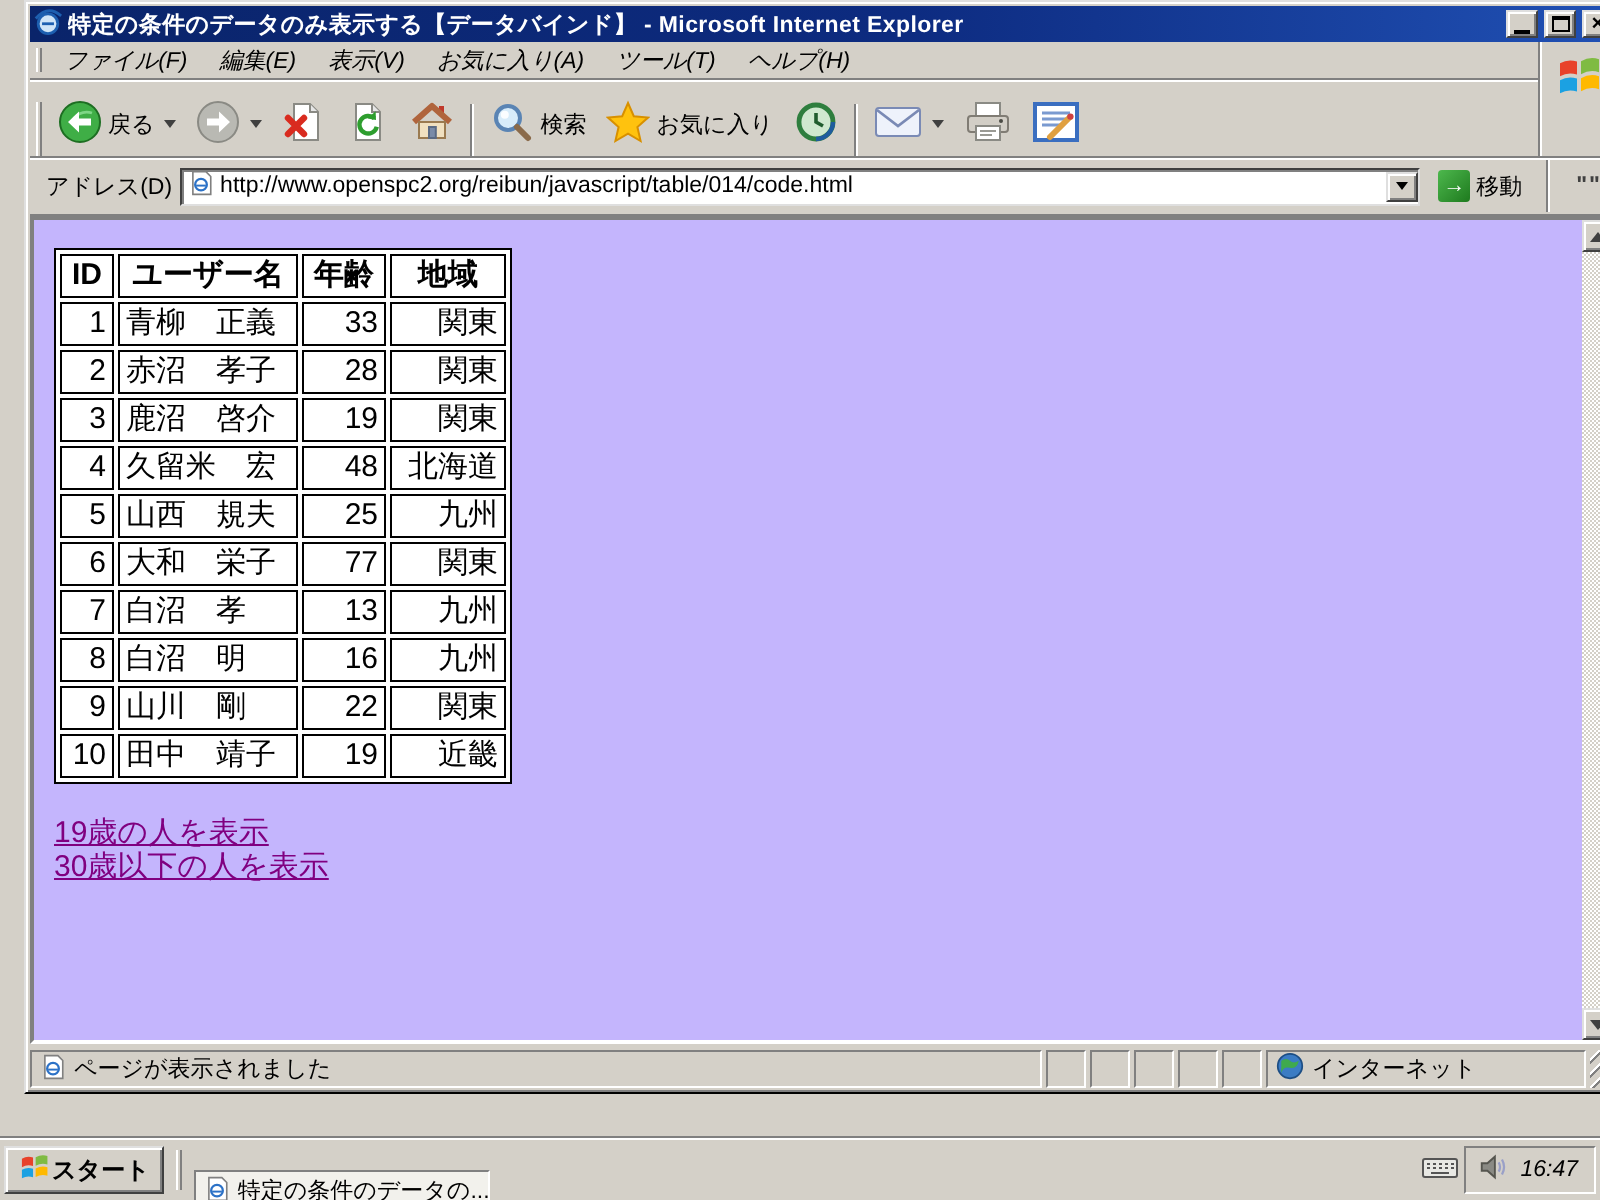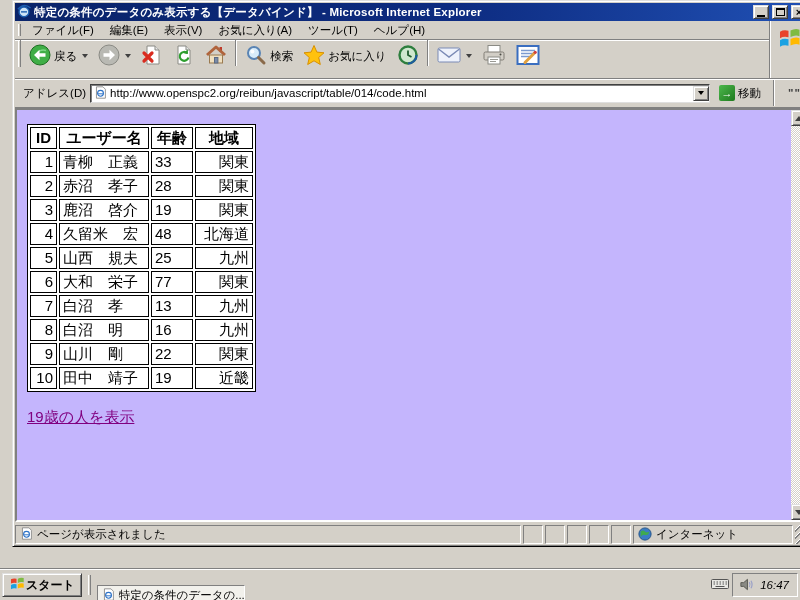--- a/index.html
+++ b/index.html
@@ -24,21 +24,21 @@
   .tbtn { width:16px; height:14px; display:flex; align-items:center; justify-content:center; flex:0 0 auto; }
   .glyph-min { width:8px; height:2px; background:#000; margin-top:7px; }
   .glyph-max { width:9px; height:8px; border:1px solid #000; border-top-width:2px; }
   .glyph-close { font-size:11px; font-weight:bold; color:#000; line-height:1; }
 
   
   .chromerows { display:flex; flex:0 0 57px; border-bottom:1px solid #808080; box-shadow:0 1px 0 #fff; }
   .rows-left { flex:1; display:flex; flex-direction:column; min-width:0; }
   .menubar { height:19px; display:flex; align-items:center; border-bottom:1px solid #808080; box-shadow:0 1px 0 #fff; }
   .menu-item { padding:2px 8px; white-space:nowrap; cursor:default; }
-  .toolbar { height:38px; display:flex; align-items:flex-start; }
+  .toolbar { height:38px; display:flex; align-items:flex-end; }
   .tool-sep { width:2px; height:26px; border-left:1px solid #808080; border-right:1px solid #fff; margin:0 3px; }
   .tbutton { display:flex; align-items:center; gap:3px; padding:2px 4px; height:32px; border:1px solid transparent; white-space:nowrap; }
   .tbutton .caret { width:0; height:0; border-left:3px solid transparent; border-right:3px solid transparent; border-top:4px solid #404040; margin-left:2px; }
   .throbber { flex:0 0 40px; border-left:1px solid #808080; box-shadow:inset 1px 0 0 #fff; display:flex; align-items:flex-start; justify-content:center; padding-top:4px; }
 
   
   .addressbar { flex:0 0 23px; display:flex; align-items:center; padding:1px 2px; gap:4px; border-bottom:1px solid #808080; box-shadow:0 1px 0 #fff; }
   .addr-label { white-space:nowrap; padding-left:6px; }
   .addr-field { flex:1; height:19px; display:flex; align-items:center; gap:3px; padding-left:3px; min-width:0; }
   .addr-field input { flex:1; border:none; outline:none; font-family:inherit; font-size:11.5px; height:15px; min-width:0; }
@@ -50,21 +50,21 @@
 
   
   .content { flex:1; border:2px solid; border-color:#808080 #fff #fff #808080; background:#c4b5fd; position:relative; overflow:hidden; }
   .page { position:absolute; inset:0 16px 0 0; padding:14px 0 0 10px; }
 
   table.data { border-collapse:separate; border-spacing:2px; border:1px solid #000; background:#fff; }
   table.data th, table.data td { border:1px solid #000; font-size:15px; line-height:20px; padding:0 3px; white-space:nowrap; font-family:"Liberation Sans","DejaVu Sans",sans-serif; }
   table.data th { font-weight:bold; text-align:center; padding:0 5px; }
   .c-id { width:22px; text-align:right; }
   .c-name { width:90px; text-align:left; }
-  .c-age { width:38px; text-align:left; }
+  .c-age { width:38px; text-align:right; }
   .c-region { width:58px; text-align:right; }
 
   .page-links { margin-top:16px; }
   .page-links a { display:table; color:#800080; text-decoration:underline; font-size:15px; line-height:17px; cursor:pointer; }
 
   
   .vscroll { position:absolute; top:0; right:0; bottom:0; width:16px;
              background-color:#d4d0c8;
              background-image:linear-gradient(45deg,#fff 25%,transparent 25%,transparent 75%,#fff 75%),
                               linear-gradient(45deg,#fff 25%,transparent 25%,transparent 75%,#fff 75%);
@@ -117,21 +117,21 @@
       </span>
     <span class="tbtn raised">
         <span class="glyph-close">×</span>
       </span>
   </div>
 
   <div class="chromerows">
     <div class="rows-left">
       <div class="menubar">
         <span class="gripper"></span>
-        <span style="display:flex;">
+        <span style="display:flex;font-style:italic;">
             <span class="menu-item">ファイル(F)</span>
             <span class="menu-item">編集(E)</span>
             <span class="menu-item">表示(V)</span>
             <span class="menu-item">お気に入り(A)</span>
             <span class="menu-item">ツール(T)</span>
             <span class="menu-item">ヘルプ(H)</span>
           </span>
       </div>
       <div class="toolbar">
         <span class="gripper"></span>
@@ -366,20 +366,21 @@
             <tr>
               <td class="c-id">10</td>
               <td class="c-name">田中　靖子</td>
               <td class="c-age">19</td>
               <td class="c-region">近畿</td>
             </tr>
           </tbody>
       </table>
       <div class="page-links">
           <a href="#">19歳の人を表示</a>
+          <a href="#">30歳以下の人を表示</a>
         </div>
     </div>
     <div class="vscroll">
       <span class="sbtn raised up">
           <span class="arr-up"></span>
         </span>
       <span class="sbtn raised down">
           <span class="arr-down"></span>
         </span>
     </div>

